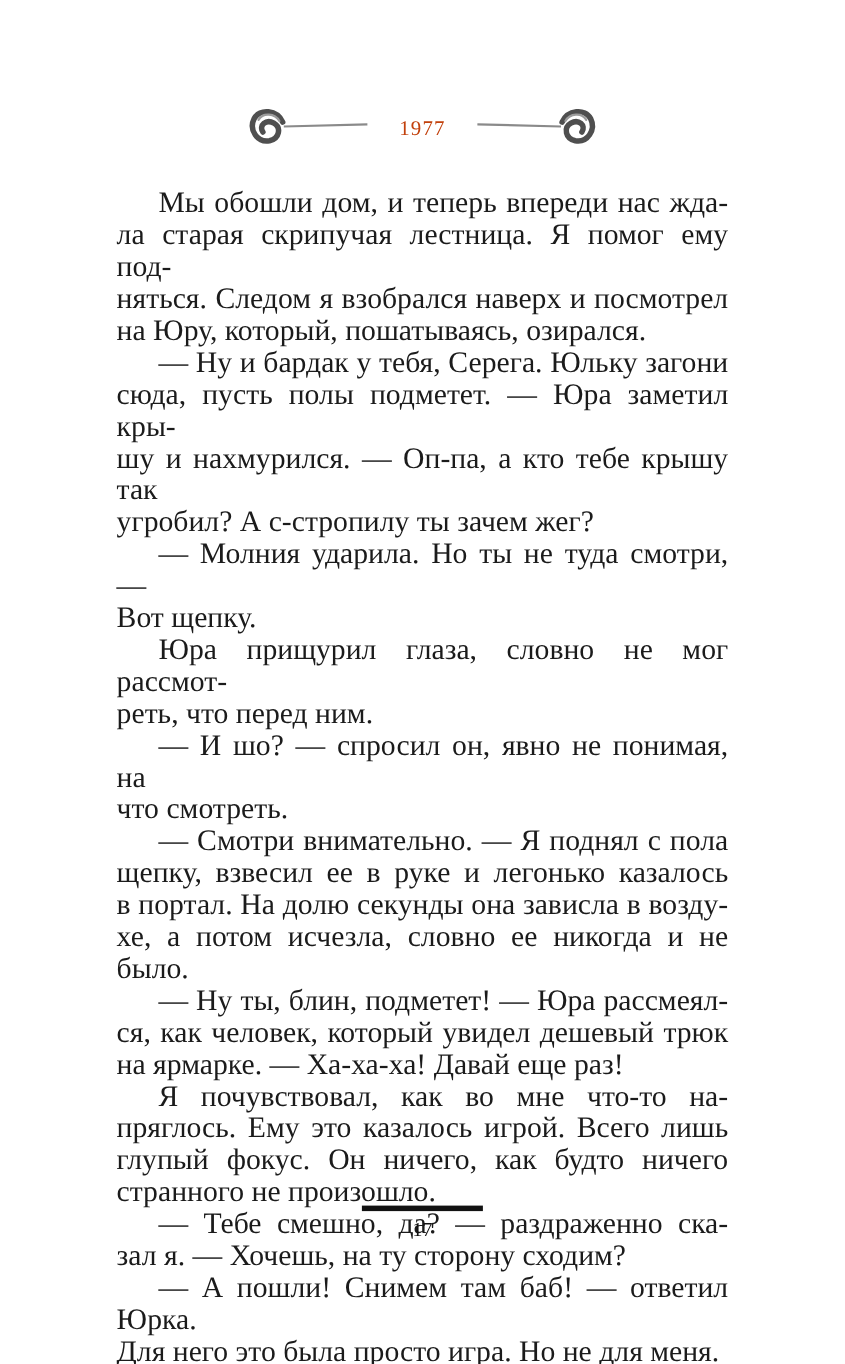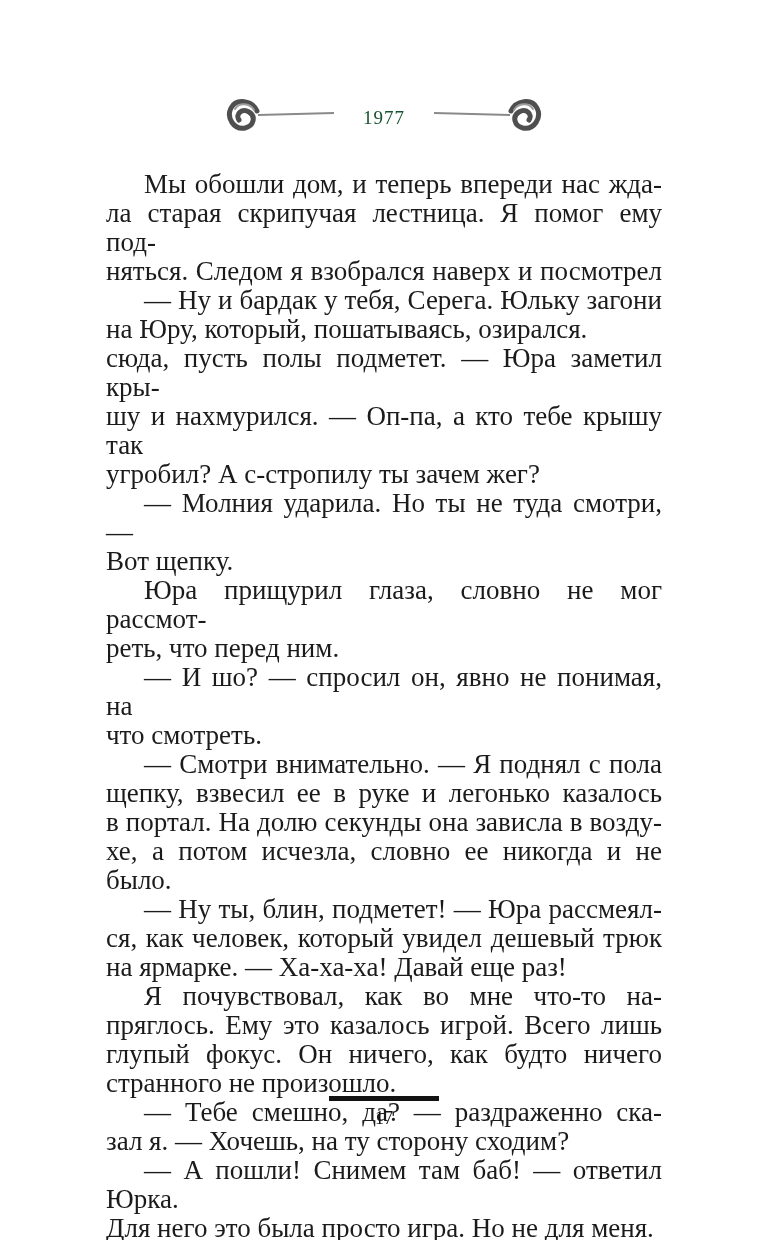--- a/index.html
+++ b/index.html
@@ -23,21 +23,21 @@
     left: 0;
     right: 0;
     display: flex;
     justify-content: center;
     align-items: center;
     gap: 22px;
   }
   .chapter-title {
     font-size: 19px;
     letter-spacing: 1px;
-    color: #14532d;
+    color: #c2410c;
     min-width: 52px;
     text-align: center;
   }
   .ornament {
     width: 112px;
     height: 44px;
     flex: 0 0 auto;
   }
   .ornament.right svg { transform: scaleX(-1); }
 
@@ -110,22 +110,22 @@
                C26 7, 15 6, 11 13" fill="none" stroke="#9c9c9c" stroke-width="2" stroke-linecap="round"></path>
     </svg>
   </span>
 
 </div>
 
 <div class="text-block">
     <div class="line first">Мы обошли дом, и теперь впереди нас жда-</div>
     <div class="line">ла старая скрипучая лестница. Я помог ему под-</div>
     <div class="line">няться. Следом я взобрался наверх и посмотрел</div>
+    <div class="line last">на Юру, который, пошатываясь, озирался.</div>
     <div class="line first">— Ну и бардак у тебя, Серега. Юльку загони</div>
-    <div class="line last">на Юру, который, пошатываясь, озирался.</div>
     <div class="line">сюда, пусть полы подметет. — Юра заметил кры-</div>
     <div class="line">шу и нахмурился. — Оп-па, а кто тебе крышу так</div>
     <div class="line last">угробил? А с-стропилу ты зачем жег?</div>
     <div class="line first">— Молния ударила. Но ты не туда смотри, —</div>
     <div class="line last">Вот щепку.</div>
     <div class="line first">Юра прищурил глаза, словно не мог рассмот-</div>
     <div class="line last">реть, что перед ним.</div>
     <div class="line first">— И шо? — спросил он, явно не понимая, на</div>
     <div class="line last">что смотреть.</div>
     <div class="line first">— Смотри внимательно. — Я поднял с пола</div>

